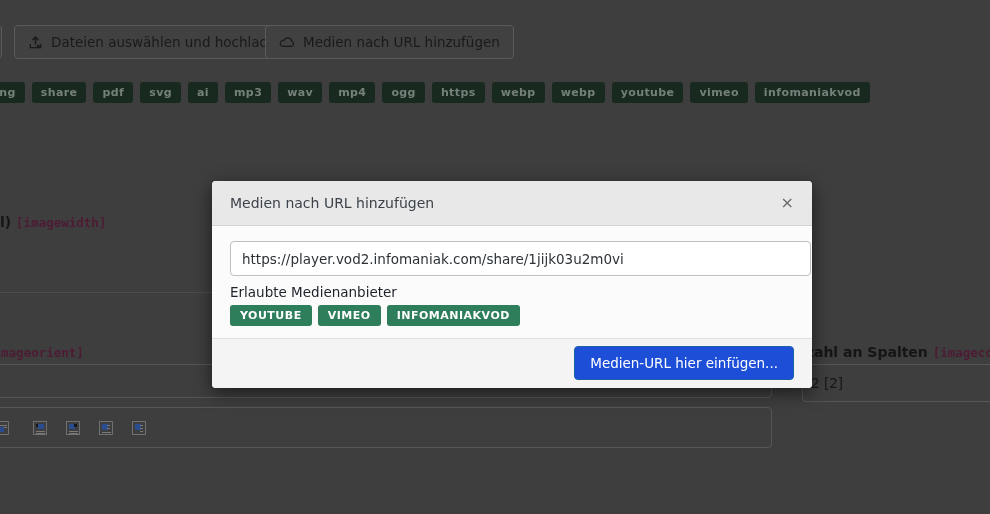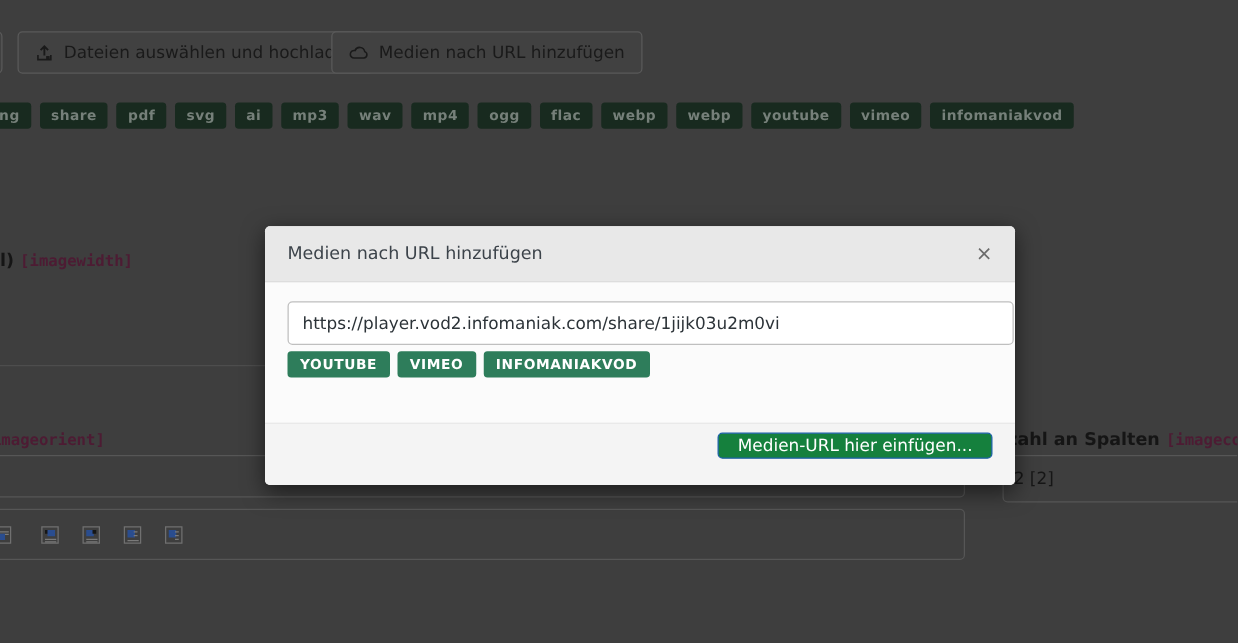--- a/index.html
+++ b/index.html
@@ -38,22 +38,22 @@
   .modal-close{font-size:16px;color:#6b6b6b;cursor:pointer;line-height:1;}
   .modal-body{padding:15px 1px 0 18px;}
   .url-input{width:100%;height:35px;border:1px solid #bfbfbf;border-radius:4px;background:#fff;
     padding:0 11px;font-size:13.5px;color:#2c3338;outline:none;}
   .prov-label{margin-top:8px;font-size:13.5px;color:#1d2129;}
   .prov-row{margin-top:5px;display:flex;gap:6px;}
   .prov-badge{background:#2e7d5b;color:#ffffff;font-size:11px;font-weight:bold;
     letter-spacing:.5px;padding:4px 10px;border-radius:3px;}
   .modal-footer{position:absolute;left:0;bottom:0;width:100%;height:50px;background:#f4f4f4;
     border-top:1px solid #e0e0e0;border-radius:0 0 4px 4px;}
-  .submit-btn{position:absolute;right:18px;top:7px;height:21px;padding:0 15px;
-    background:#15803d;border:1px solid #1c60a8;border-radius:4px;color:#fff;
+  .submit-btn{position:absolute;right:18px;top:7px;height:34px;padding:0 15px;
+    background:#1d4ed8;border:1px solid #1c60a8;border-radius:4px;color:#fff;
     font-size:13.5px;cursor:pointer;}
 </style>
 </head>
 <body>
 
 <div class="stage">
 
   <div class="bg-btn" style="left:-30px;width:32px;"></div>
 
   <div class="bg-btn" style="left:14px;">
@@ -75,29 +75,29 @@
   <div class="tag-row">
     <span class="tag">png</span>
     <span class="tag">share</span>
     <span class="tag">pdf</span>
     <span class="tag">svg</span>
     <span class="tag">ai</span>
     <span class="tag">mp3</span>
     <span class="tag">wav</span>
     <span class="tag">mp4</span>
     <span class="tag">ogg</span>
-    <span class="tag">flac</span>
+    <span class="tag">https</span>
     <span class="tag">webp</span>
     <span class="tag">webp</span>
     <span class="tag">youtube</span>
     <span class="tag">vimeo</span>
     <span class="tag">infomaniakvod</span>
   </div>
 
-  <div class="bg-label" style="left:0;top:201px;">
+  <div class="bg-label" style="left:0;top:214px;">
     <span>l)</span>
     <span class="code">[imagewidth]</span>
   </div>
 
   <div class="divider"></div>
 
   <div class="bg-label" style="left:-14px;top:344px;font-weight:normal;">
     <span class="code">[imageorient]</span>
   </div>
 
@@ -144,20 +144,21 @@
     <div class="rb-val">2 [2]</div>
   </div>
 
   <div class="modal">
     <div class="modal-header">
       <span class="modal-title">Medien nach URL hinzufügen</span>
       <span class="modal-close">×</span>
     </div>
     <div class="modal-body">
       <input class="url-input" type="text" value="https://player.vod2.infomaniak.com/share/1jijk03u2m0vi" style="">
+      <div class="prov-label">Erlaubte Medienanbieter</div>
       <div class="prov-row">
         <span class="prov-badge">YOUTUBE</span>
         <span class="prov-badge">VIMEO</span>
         <span class="prov-badge">INFOMANIAKVOD</span>
       </div>
     </div>
     <div class="modal-footer">
       <button class="submit-btn">Medien-URL hier einfügen...</button>
     </div>
   </div>

